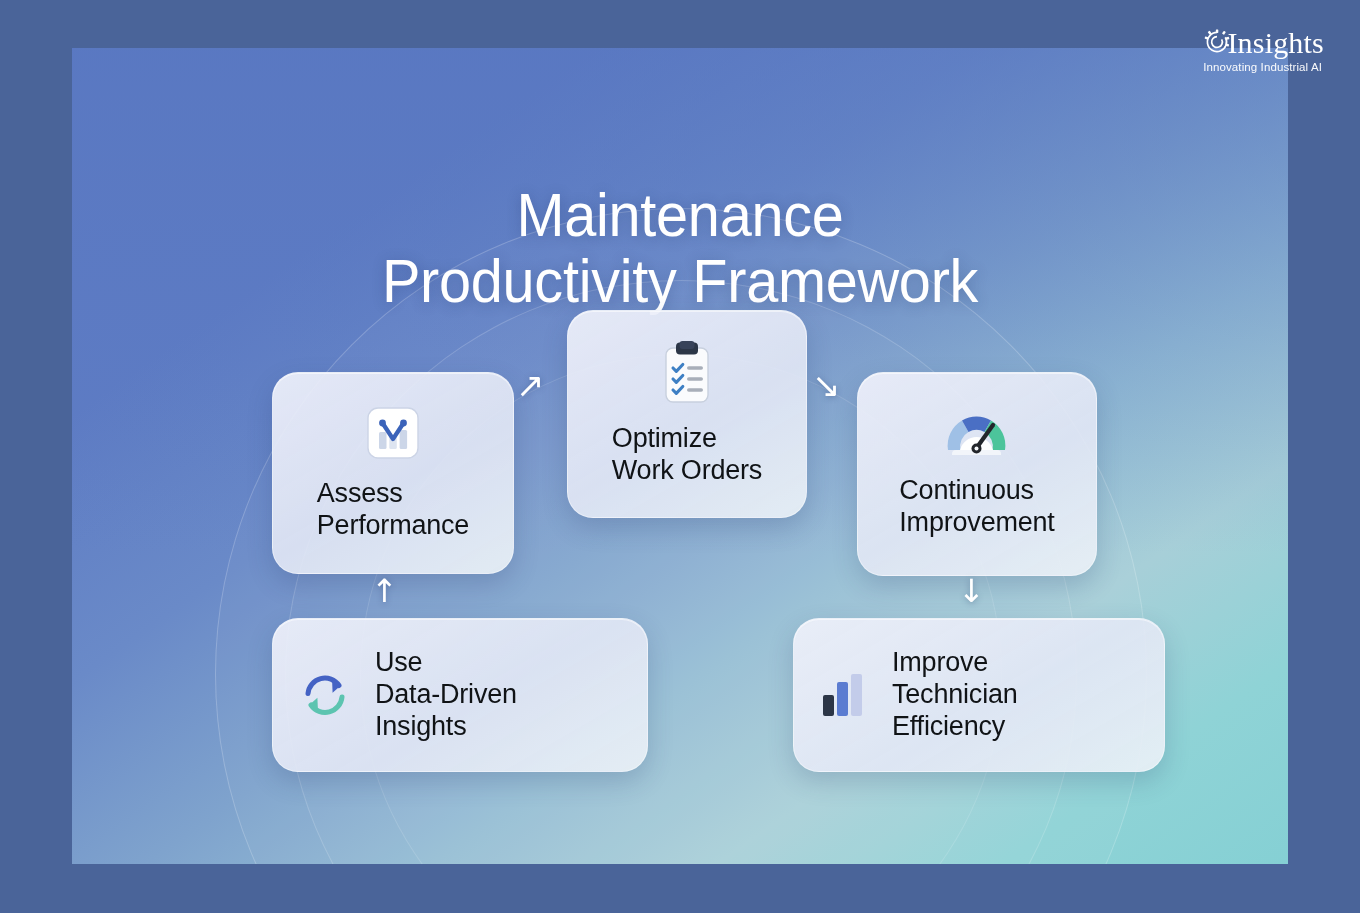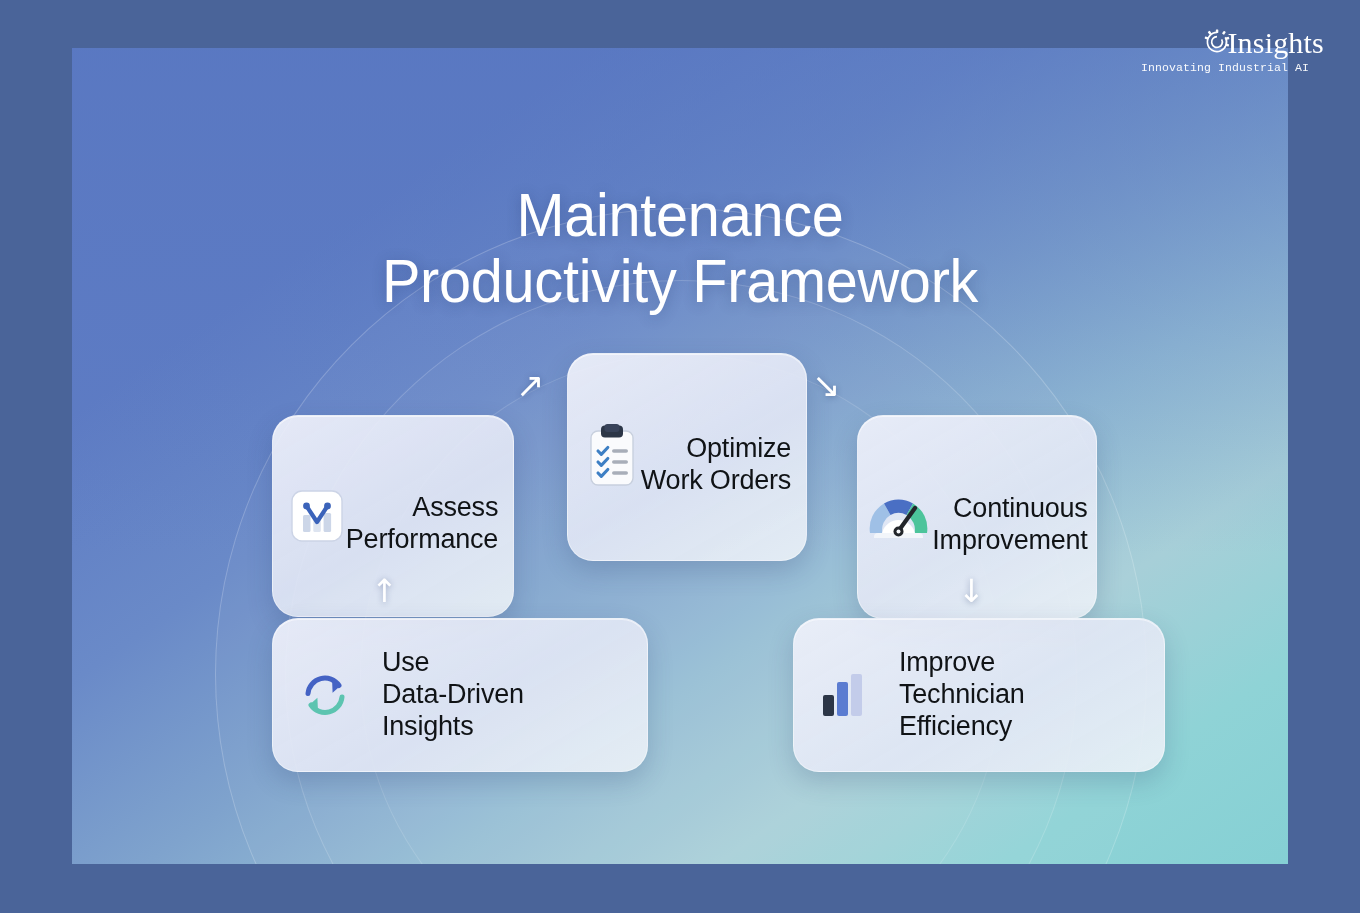--- a/index.html
+++ b/index.html
@@ -47,25 +47,25 @@
   .logo-word {
     color: #ffffff;
     font-family: "Liberation Serif", serif;
     font-size: 30px;
     font-weight: 400;
     letter-spacing: 0.2px;
     line-height: 1;
   }
   .logo-tagline {
     color: #ffffff;
-    font-family: Liberation Mono, monospace;
+    font-family: Liberation Sans, sans-serif;
     font-size: 11.5px;
     letter-spacing: 0.1px;
     margin-top: 3px;
-    margin-right: 15px;
+    margin-right: 2px;
     opacity: 0.96;
   }
 
   
   #canvas-panel {
     position: absolute;
     left: 72px;
     top: 48px;
     width: 1216px;
     height: 816px;
@@ -139,33 +139,32 @@
   .node-card {
     position: absolute;
     border-radius: 26px;
     background: linear-gradient(150deg, rgba(238,240,250,0.93) 0%, rgba(226,231,245,0.90) 55%, rgba(233,240,246,0.92) 100%);
     box-shadow: 0 10px 26px rgba(35,55,105,0.20), inset 0 1px 0 rgba(255,255,255,0.55);
     border: 1px solid rgba(255,255,255,0.38);
     z-index: 25;
     display: flex;
   }
   .card-vert {
-    flex-direction: row;
+    flex-direction: column;
     align-items: center;
     justify-content: center;
-    text-align: right;
-    margin-top: 43px;
+    text-align: left;
   }
   .card-horz {
     flex-direction: row;
     align-items: center;
     justify-content: flex-start;
     text-align: left;
     padding-left: 26px;
-    gap: 31px;
+    gap: 24px;
   }
   .card-label {
     color: #101316;
     font-size: 27px;
     font-weight: 500;
     line-height: 1.18;
     white-space: pre-line;
     letter-spacing: -0.2px;
   }
   .card-icon {

